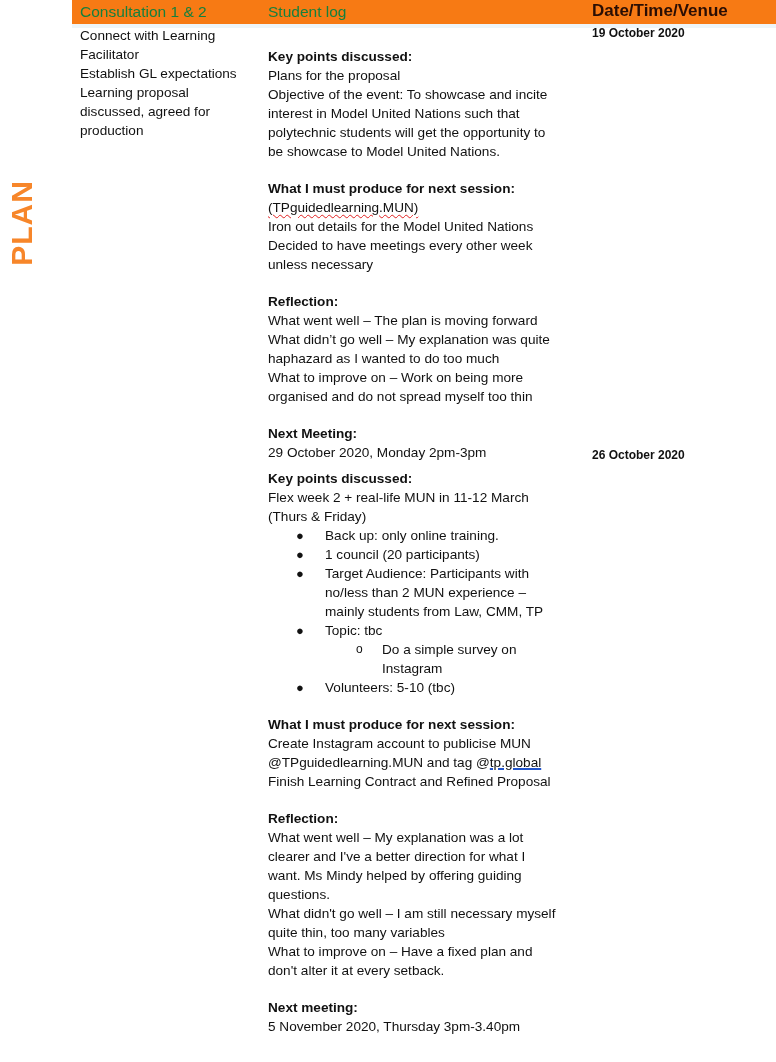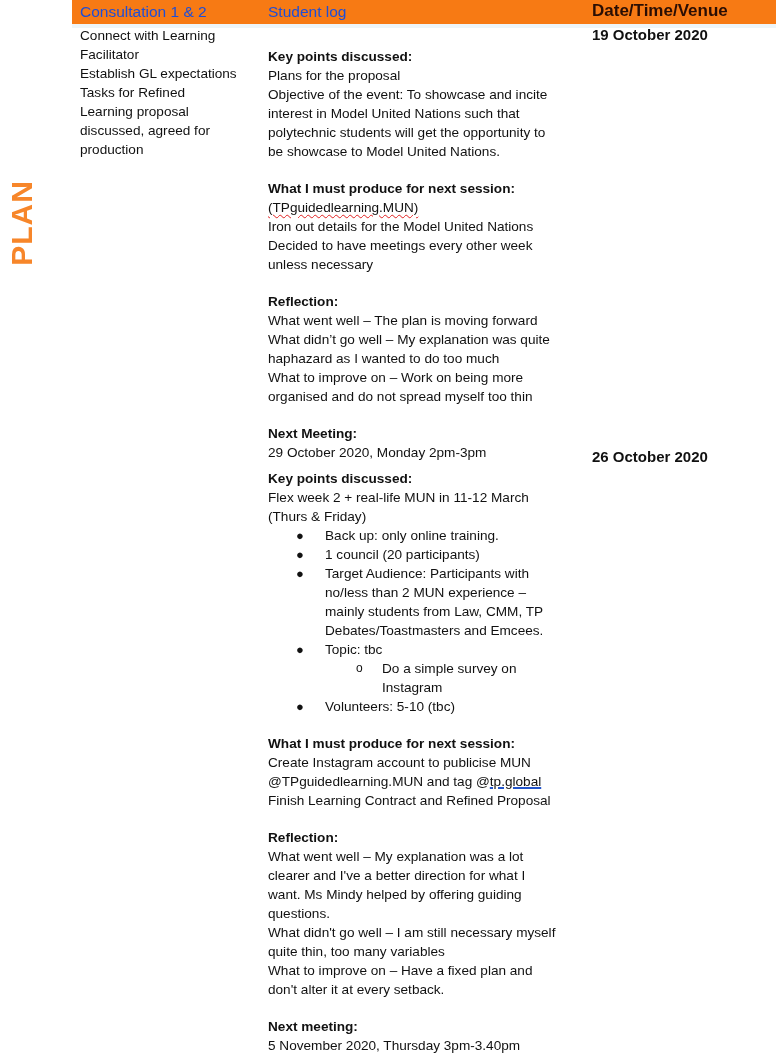--- a/index.html
+++ b/index.html
@@ -5,21 +5,21 @@
   html, body { margin: 0; padding: 0; background: #ffffff; }
   body {
     width: 776px; height: 1062px; position: relative; overflow: hidden;
     font-family: "Liberation Sans", sans-serif; color: #111;
     font-size: 13.6px;
   }
   .header-bar {
     position: absolute; left: 72px; top: 0; width: 704px; height: 24px;
     background: #f77a14;
   }
-  .hdr { position: absolute; top: 1px; font-size: 15.5px; color: #1d4ed8; line-height: 22px; }
+  .hdr { position: absolute; top: 1px; font-size: 15.5px; color: #15803d; line-height: 22px; }
   .hdr.col1 { left: 80px; }
   .hdr.col2 { left: 268px; }
   .hdr.col3 { left: 592px; font-weight: bold; font-size: 17px; color: #2a0e04; top: 0px; text-align: right; }
   .header-shadow {
     position: absolute; left: 72px; top: 24px; width: 704px; height: 4px;
     background: #eef5f8;
   }
 
   .side-label {
     position: absolute; left: 7px; top: 175px; width: 30px; height: 95px;
@@ -54,42 +54,41 @@
   ul.bullets { list-style: none; margin: 0; padding: 0; }
   ul.bullets li { position: relative; padding-left: 57px; }
   ul.bullets li .dot {
     position: absolute; left: 28px; top: 0; font-size: 13px;
   }
   ul.sub { list-style: none; margin: 0; padding: 0; }
   ul.sub li { position: relative; padding-left: 114px; margin-left: -57px; }
   ul.sub li .circ { position: absolute; left: 88px; top: 0; font-size: 12px; }
 
   .date {
-    position: absolute; left: 592px; font-weight: bold; font-size: 15px;
+    position: absolute; left: 592px; font-weight: bold; font-size: 12px;
     white-space: nowrap;
   }
 </style>
 </head>
 <body>
 
 <div class="header-bar"></div>
 <div class="header-shadow"></div>
 <div class="hdr col1">Consultation 1 &amp; 2</div>
 <div class="hdr col2">Student log</div>
 <div class="hdr col3">Date/Time/Venue</div>
 
 <div class="side-label">
   <span>PLAN</span>
 </div>
 
 <div class="col1-text">
   <div>Connect with Learning</div>
   <div>Facilitator</div>
   <div>Establish GL expectations</div>
-  <div>Tasks for Refined</div>
   <div>Learning proposal</div>
   <div>discussed, agreed for</div>
   <div>production</div>
 </div>
 
 <div class="date" style="top:26px;">19 October 2020</div>
 <div class="log" style="top:26px;">
   <div class="line bold">Key points discussed:</div>
   <div class="line">Plans for the proposal</div>
   <div class="line">Objective of the event: To showcase and incite</div>
@@ -126,21 +125,20 @@
       </li>
     <li>
         <span class="dot">●</span>
         <div>1 council (20 participants)</div>
       </li>
     <li>
         <span class="dot">●</span>
       <div>Target Audience: Participants with</div>
       <div>no/less than 2 MUN experience –</div>
       <div>mainly students from Law, CMM, TP</div>
-      <div>Debates/Toastmasters and Emcees.</div>
     </li>
     <li>
         <span class="dot">●</span>
       <div>Topic: tbc</div>
       <ul class="sub">
         <li>
             <span class="circ">o</span>
           <div>Do a simple survey on</div>
           <div>Instagram</div>
         </li>

